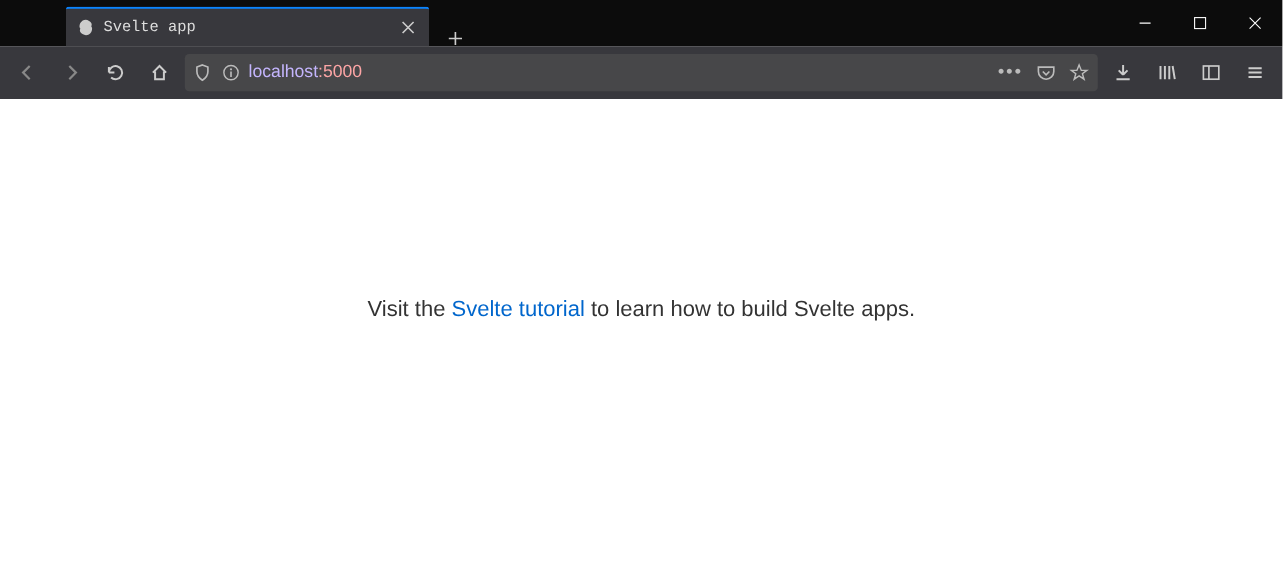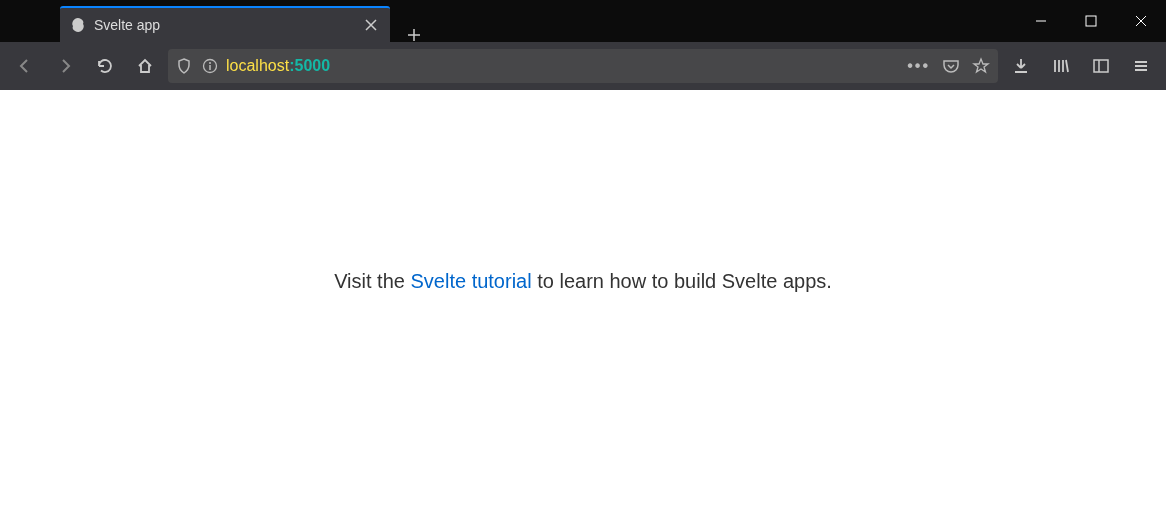--- a/index.html
+++ b/index.html
@@ -32,21 +32,21 @@
       display: flex;
       align-items: center;
       padding: 0 10px;
       gap: 8px;
       color: #ddd;
       font-size: 14px;
       border-top-left-radius: 3px;
       border-top-right-radius: 3px;
     }
     .tab .favicon { width: 16px; height: 16px; display:inline-flex; align-items:center; justify-content:center; }
-    .tab .title { flex: 1; }
+    .tab .title { flex: 1; font-family: Liberation Mono, monospace; }
     .tab .close { width: 18px; height: 18px; display:flex; align-items:center; justify-content:center; color:#ccc; }
     .newtab {
       width: 36px; display:flex; align-items:center; justify-content:center; color:#ccc; font-size:20px;
       margin-left: 6px;
     }
     .window-controls {
       display:flex; align-items:center;
     }
     .window-controls .wc {
       width: 50px; height: 42px; display:flex; align-items:center; justify-content:center; color:#fff;
@@ -65,22 +65,22 @@
       width: 34px; height: 34px; display:flex; align-items:center; justify-content:center;
       color:#ccc; border-radius:4px;
     }
     .tb-btn.disabled { color: #777; }
     .urlbar {
       flex:1; height: 34px; background:#474749; border-radius:4px;
       display:flex; align-items:center; padding: 0 8px; gap: 8px;
       color:#ddd; font-size:16px;
     }
     .urlbar .id-icons { display:flex; align-items:center; gap:10px; color:#bbb; }
-    .urlhost { color: #fde047; }
-    .urlport { color: #14b8a6; font-weight: bold; }
+    .urlhost { color: #c4b5fd; }
+    .urlport { color: #fca5a5; }
     .urlbar .spacer { flex:1; }
     .urlbar .page-actions { display:flex; align-items:center; gap:12px; color:#bbb; }
     .dots { letter-spacing: 2px; font-weight:bold; }
     
     .content {
       height: calc(529px - 42px - 48px);
       background:#fff;
       text-align:center;
       padding-top: 110px;
     }

